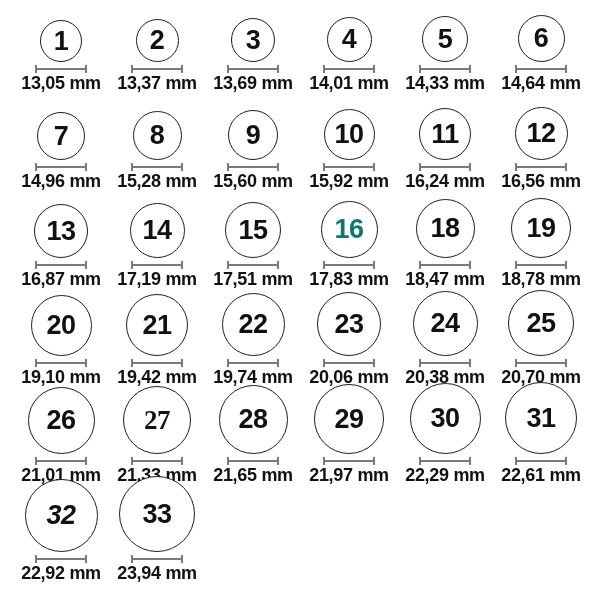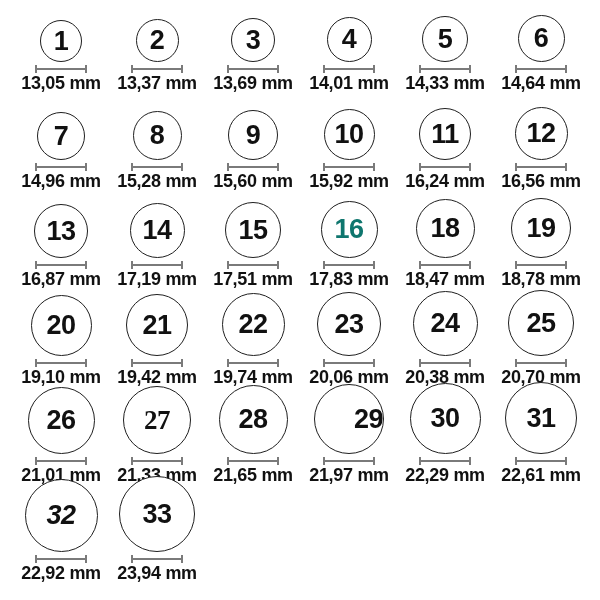--- a/index.html
+++ b/index.html
@@ -395,21 +395,21 @@
     </div>
     <div class="dim">
       <span class="tick tick-left" style="background: rgb(122, 122, 122);"></span>
       <span class="bar" style="background: rgb(122, 122, 122);"></span>
       <span class="tick tick-right" style="background: rgb(122, 122, 122);"></span>
     </div>
     <div class="mm" style="color: rgb(17, 17, 17);">21,65 mm</div>
   </div>
 
   <div class="cell">
-    <div class="circle" style="width: 70px; height: 70px; border: 1.5px solid rgb(31, 31, 31); justify-content: flex-end;">
+    <div class="circle" style="width: 70px; height: 70px; border: 1.5px solid rgb(31, 31, 31);">
       <span class="num" style="color: rgb(17, 17, 17);">29</span>
     </div>
     <div class="dim">
       <span class="tick tick-left" style="background: rgb(122, 122, 122);"></span>
       <span class="bar" style="background: rgb(122, 122, 122);"></span>
       <span class="tick tick-right" style="background: rgb(122, 122, 122);"></span>
     </div>
     <div class="mm" style="color: rgb(17, 17, 17);">21,97 mm</div>
   </div>
 

